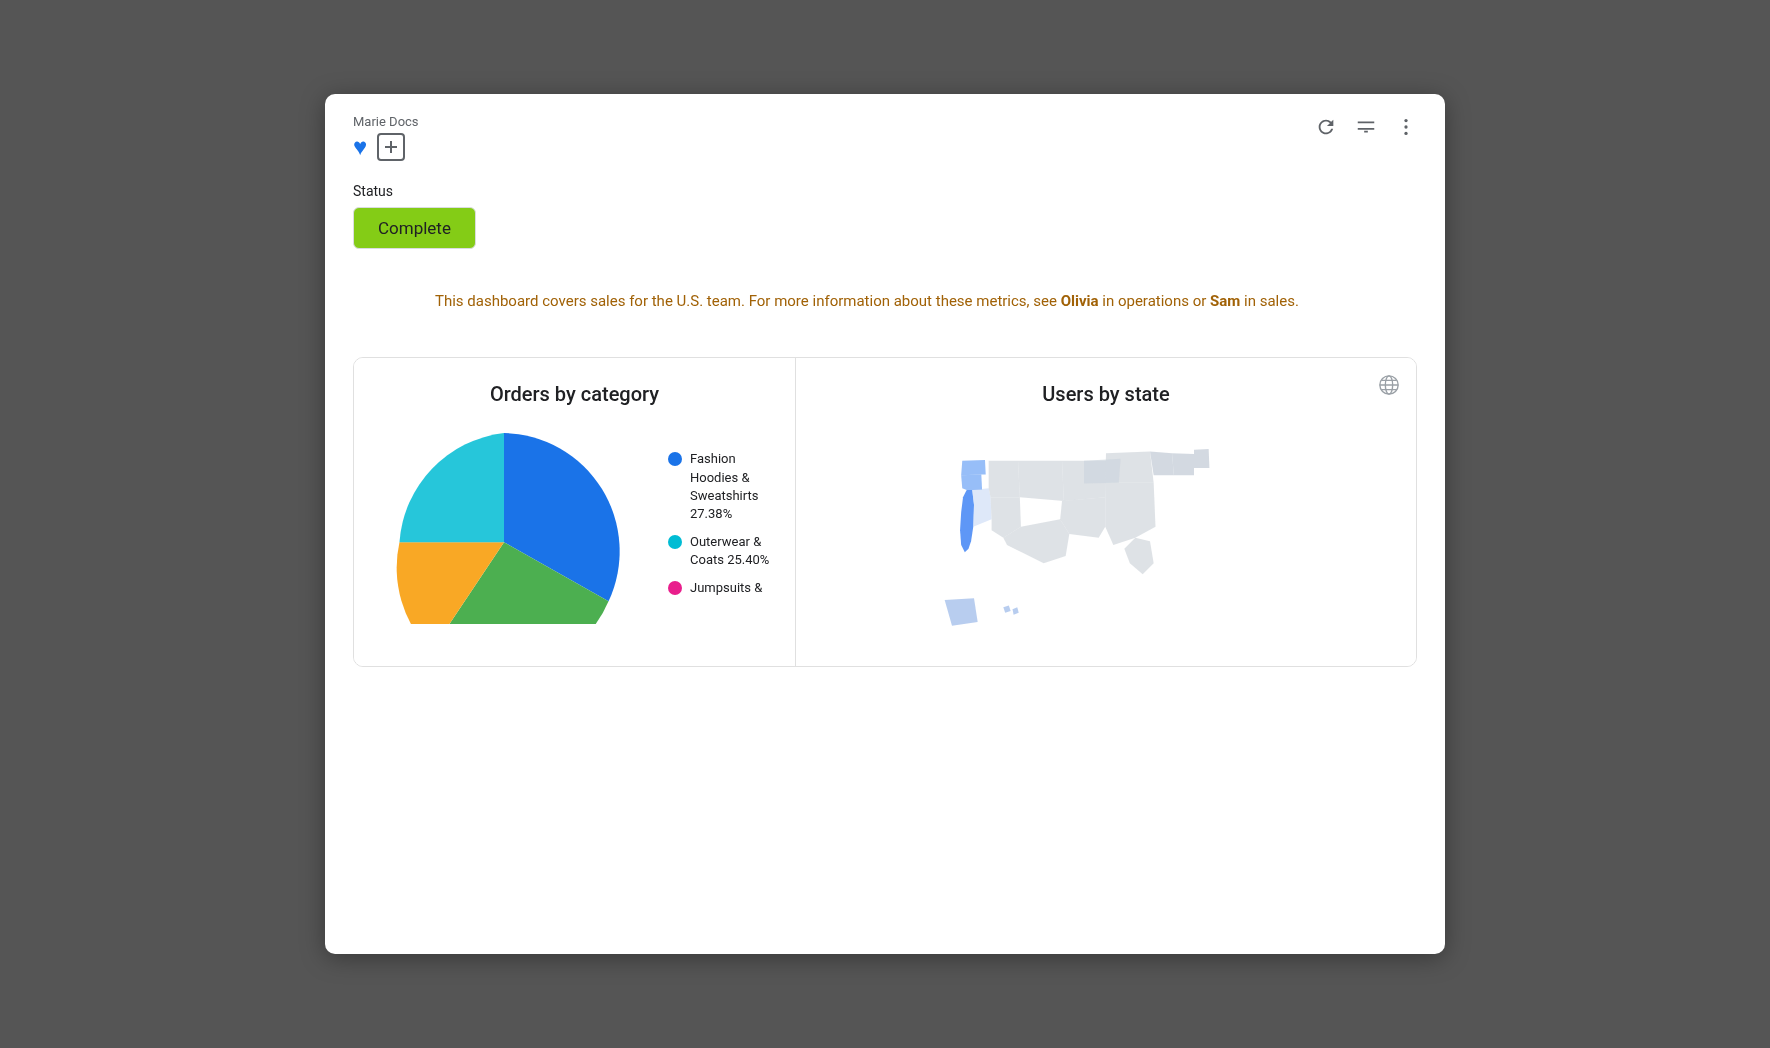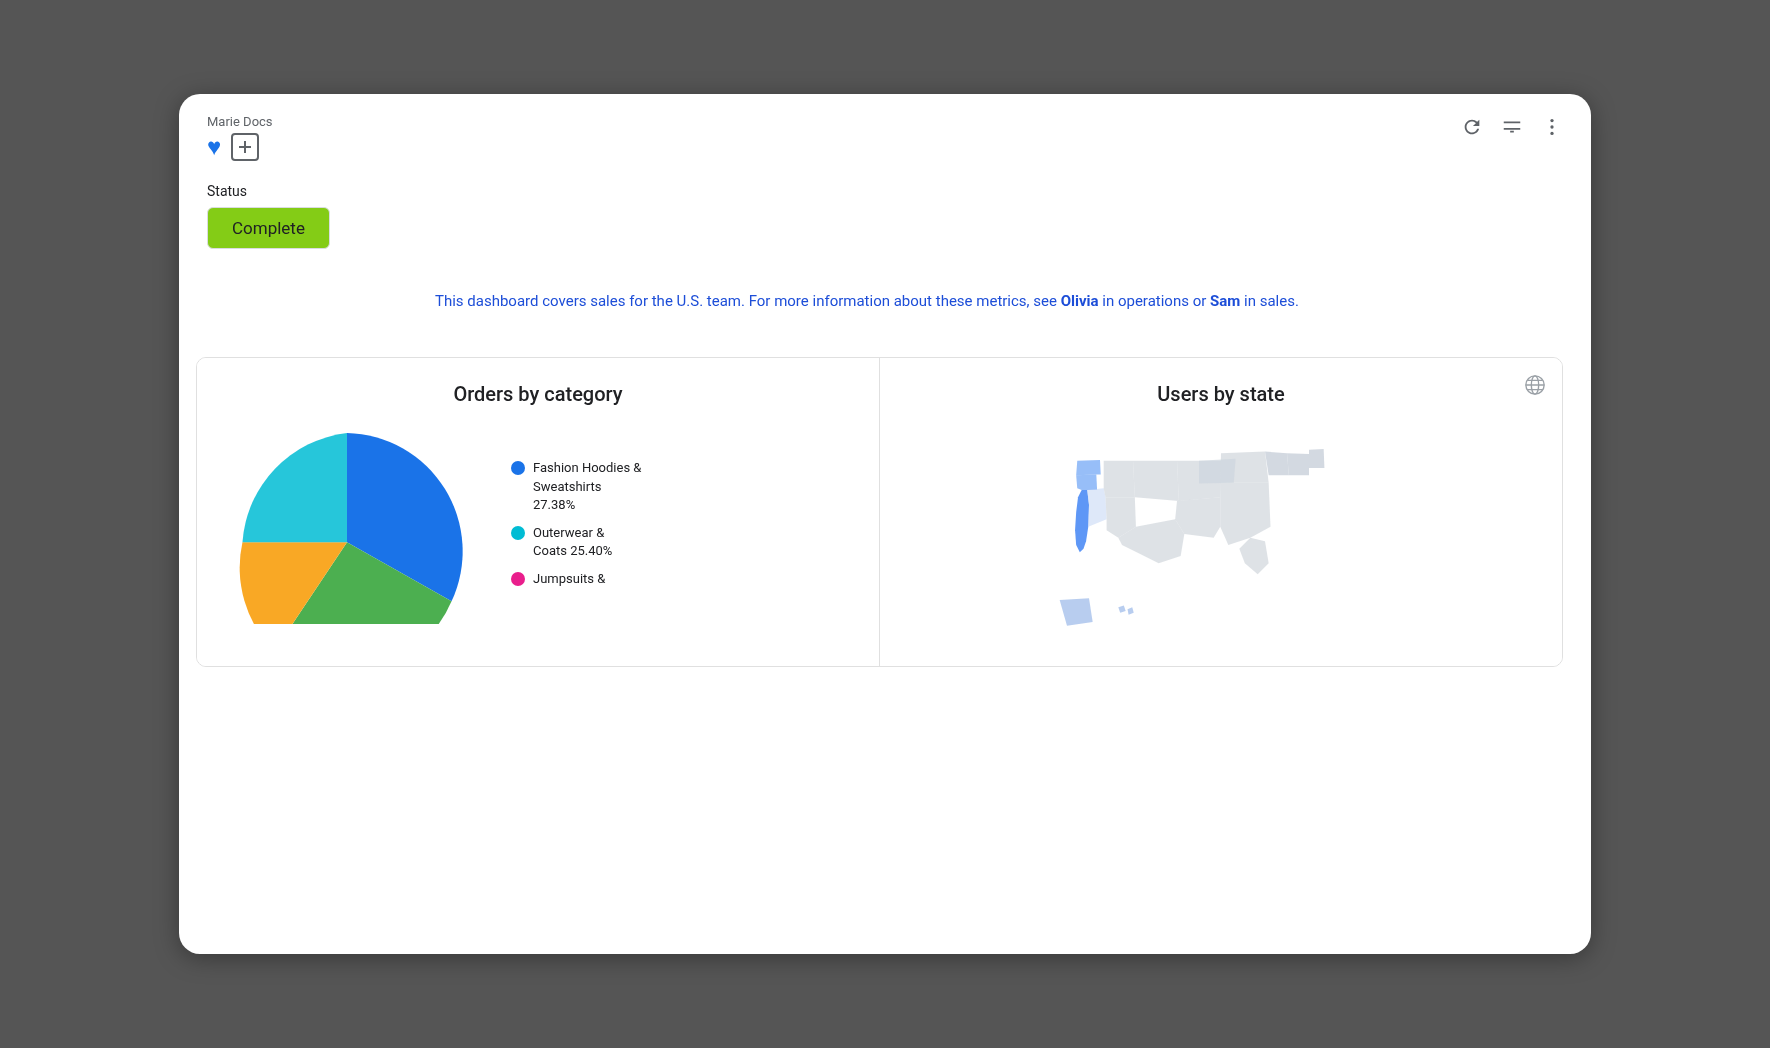--- a/index.html
+++ b/index.html
@@ -6,22 +6,22 @@
     body {
       background: #555;
       display: flex;
       align-items: center;
       justify-content: center;
       min-height: 100vh;
       font-family: 'Google Sans', Roboto, Arial, sans-serif;
     }
     .window {
       background: #fff;
-      border-radius: 21px;
-      width: 1412px;
+      border-radius: 10px;
+      width: 1120px;
       min-height: 860px;
       position: relative;
       overflow: hidden;
       box-shadow: 0 4px 24px rgba(0,0,0,0.35);
     }
     .header {
       padding: 20px 28px 0 28px;
       position: relative;
     }
     .breadcrumb {
@@ -97,33 +97,33 @@
       margin-bottom: 8px;
     }
     .important-metrics-title {
       font-size: 20px;
       font-weight: 500;
       color: #202124;
       margin-bottom: 16px;
     }
     .description {
       font-size: 15px;
-      color: #1d4ed8;
+      color: #a16207;
       line-height: 1.6;
       text-align: left;
       max-width: 900px;
       margin: 0 auto;
     }
     .description strong {
       font-weight: 700;
     }
     .charts-row {
       display: flex;
       gap: 0;
-      margin: 24px 28px 0 17px;
+      margin: 24px 28px 0 28px;
       border: 1px solid #e0e0e0;
       border-radius: 10px;
       overflow: hidden;
       min-height: 310px;
     }
     .chart-card {
       flex: 1;
       padding: 24px 20px 0 20px;
       background: #fff;
       position: relative;

